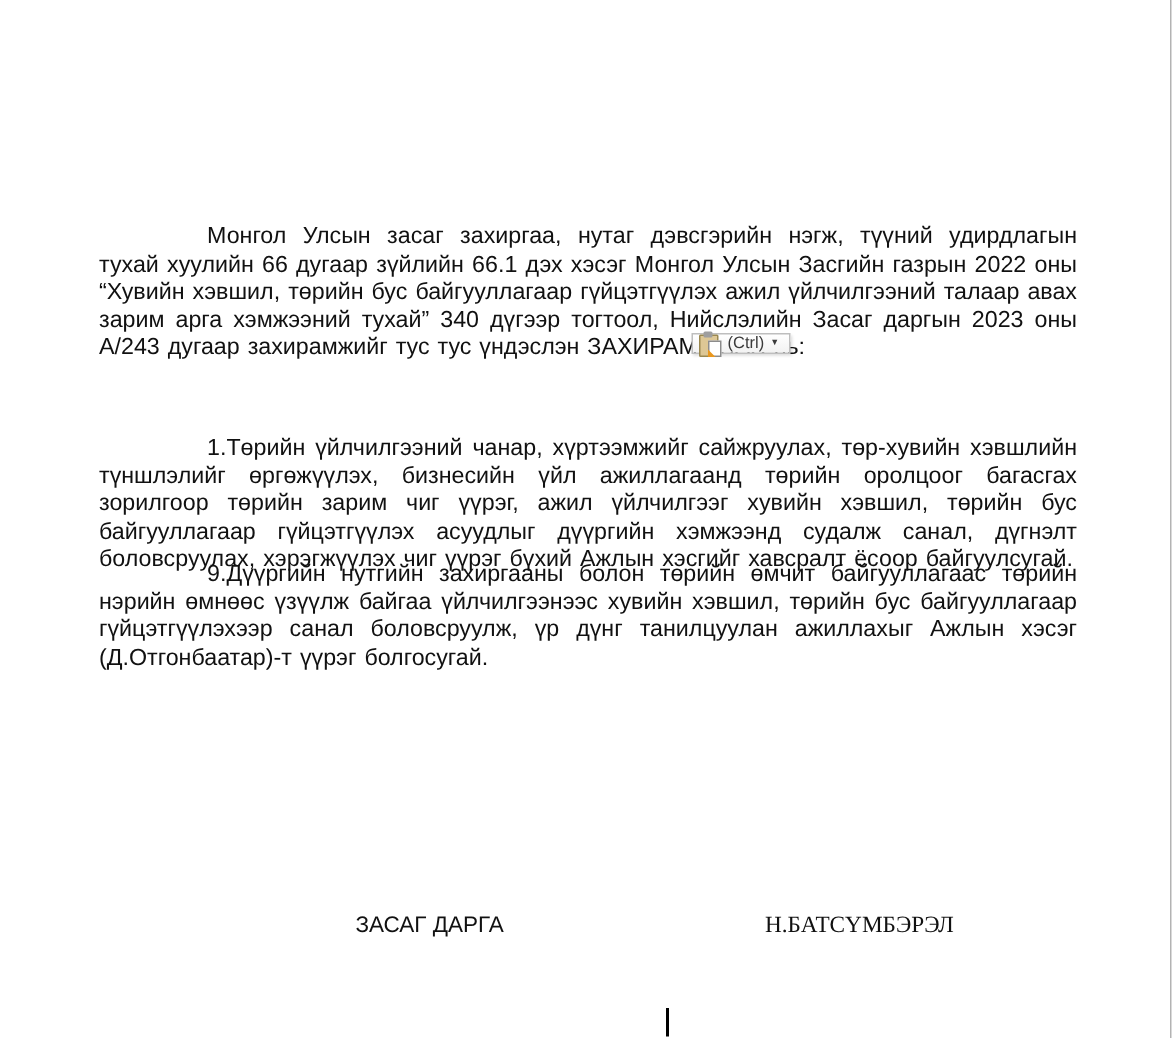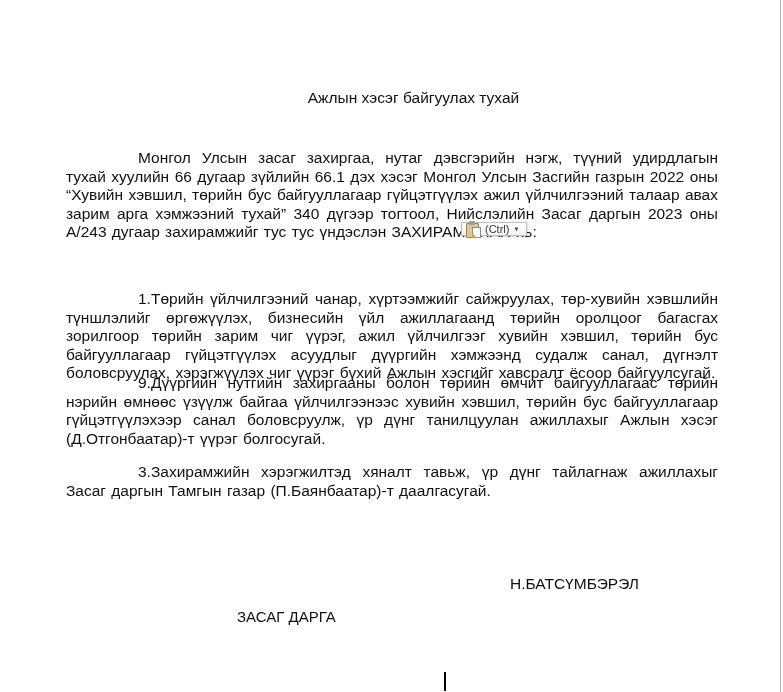--- a/index.html
+++ b/index.html
@@ -57,24 +57,25 @@
     position: absolute;
     left: 237px;
     top: 607px;
     font-size: 15px;
     line-height: 19px;
     white-space: nowrap;
   }
   .sig-name {
     position: absolute;
     left: 510px;
-    top: 574px;
+    top: 607px;
     font-size: 15.5px;
     line-height: 19px;
     white-space: nowrap;
+    font-family: Liberation Serif, serif;
   }
   
   .paste-btn {
     position: absolute;
     left: 461px;
     top: 222px;
     width: 66px;
     height: 14px;
     box-sizing: border-box;
     background: linear-gradient(#ffffff, #f2f2f2);
@@ -143,29 +144,27 @@
     background: #000000;
   }
 </style>
 </head>
 <body>
 
 <div class="page">
 
   <div class="page-edge"></div>
 
-  <h1 class="doc-title">Ажлын хэсэг байгуулах тухай</h1>
 
   <p class="para para-intro">Монгол Улсын засаг захиргаа, нутаг дэвсгэрийн нэгж, түүний удирдлагын тухай хуулийн 66 дугаар зүйлийн 66.1 дэх хэсэг Монгол Улсын Засгийн газрын 2022 оны “Хувийн хэвшил, төрийн бус байгууллагаар гүйцэтгүүлэх ажил үйлчилгээний талаар авах зарим арга хэмжээний тухай” 340 дүгээр тогтоол, Нийслэлийн Засаг даргын  2023 оны А/243 дугаар захирамжийг тус тус үндэслэн ЗАХИРАМЖЛАХ нь:</p>
 
   <p class="para para-item-1">1.Төрийн үйлчилгээний чанар, хүртээмжийг сайжруулах, төр-хувийн хэвшлийн түншлэлийг өргөжүүлэх, бизнесийн үйл ажиллагаанд төрийн оролцоог багасгах зорилгоор төрийн зарим чиг үүрэг, ажил үйлчилгээг хувийн хэвшил, төрийн бус байгууллагаар гүйцэтгүүлэх асуудлыг дүүргийн хэмжээнд судалж санал, дүгнэлт боловсруулах, хэрэгжүүлэх чиг үүрэг бүхий Ажлын хэсгийг хавсралт ёсоор байгуулсугай.</p>
 
   <p class="para para-item-2">9.Дүүргийн нутгийн захиргааны болон төрийн өмчит байгууллагаас төрийн нэрийн өмнөөс үзүүлж байгаа үйлчилгээнээс хувийн хэвшил, төрийн бус байгууллагаар гүйцэтгүүлэхээр санал боловсруулж, үр дүнг танилцуулан ажиллахыг Ажлын хэсэг (Д.Отгонбаатар)-т үүрэг болгосугай.</p>
 
-  <p class="para para-item-3">3.Захирамжийн хэрэгжилтэд хяналт тавьж, үр дүнг тайлагнаж ажиллахыг Засаг даргын Тамгын газар (П.Баянбаатар)-т даалгасугай.</p>
 
   <span class="sig-role">ЗАСАГ ДАРГА</span>
 
   <span class="sig-name">Н.БАТСҮМБЭРЭЛ</span>
 
   <div class="paste-btn">
     <span class="clip-icon">
       <span class="clip-body"></span>
       <span class="clip-clip"></span>
       <span class="clip-page"></span>

